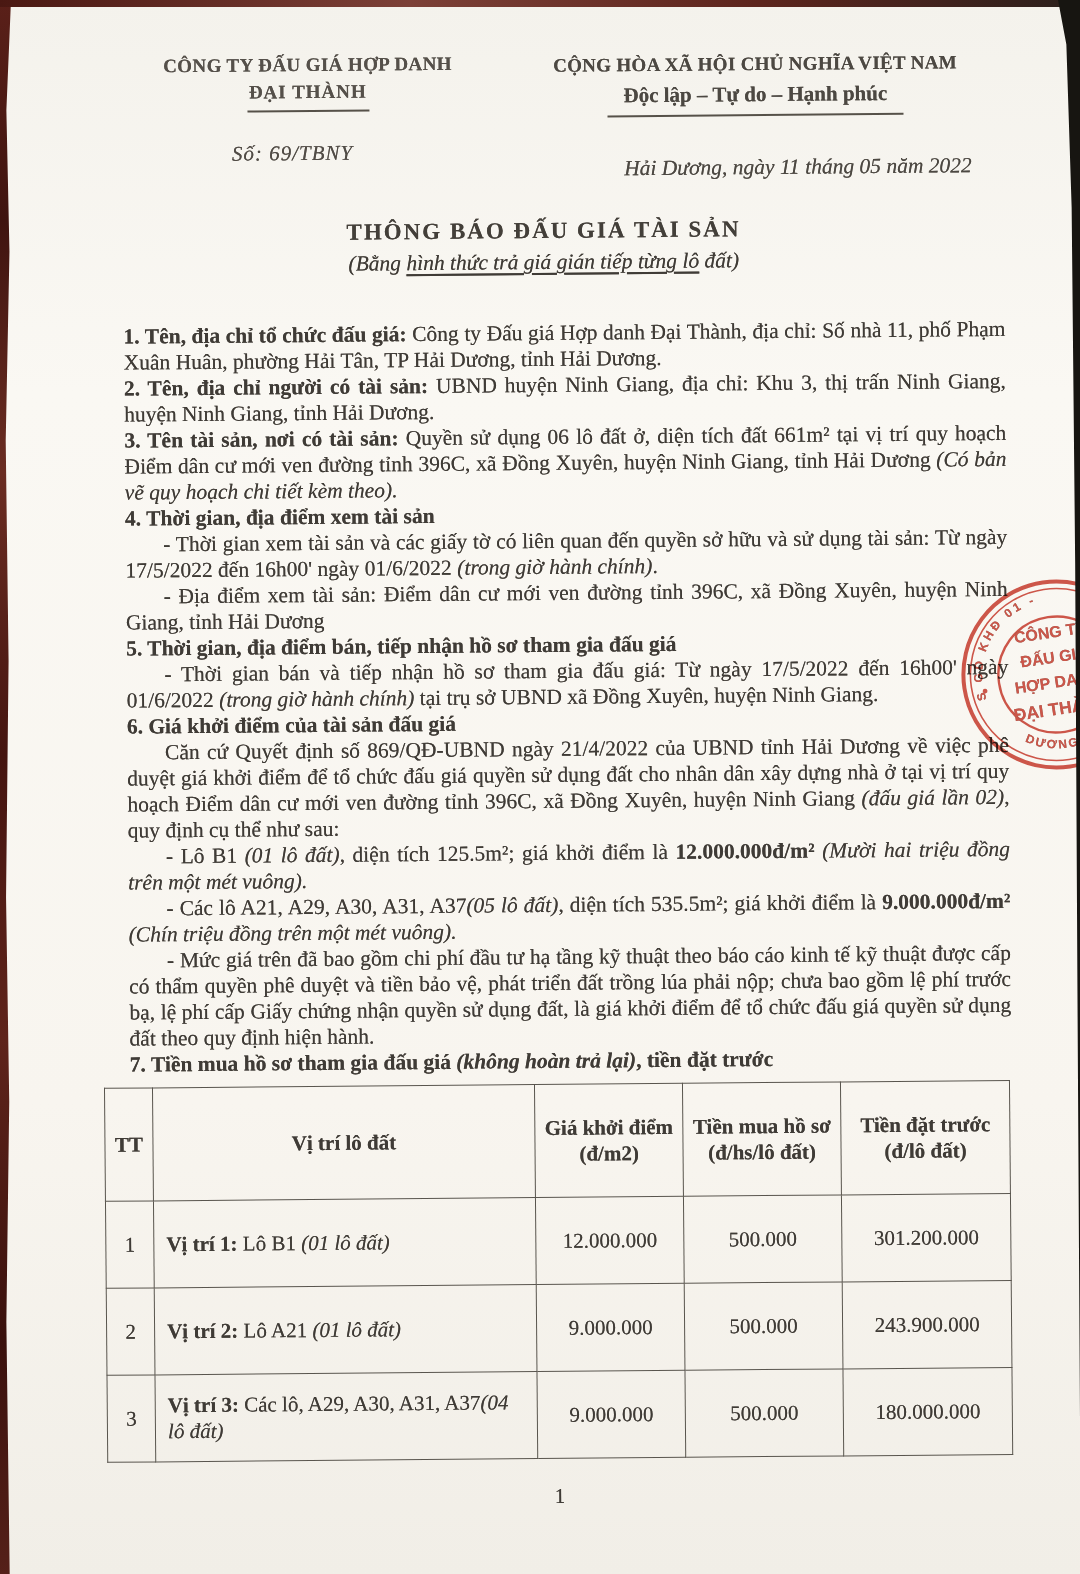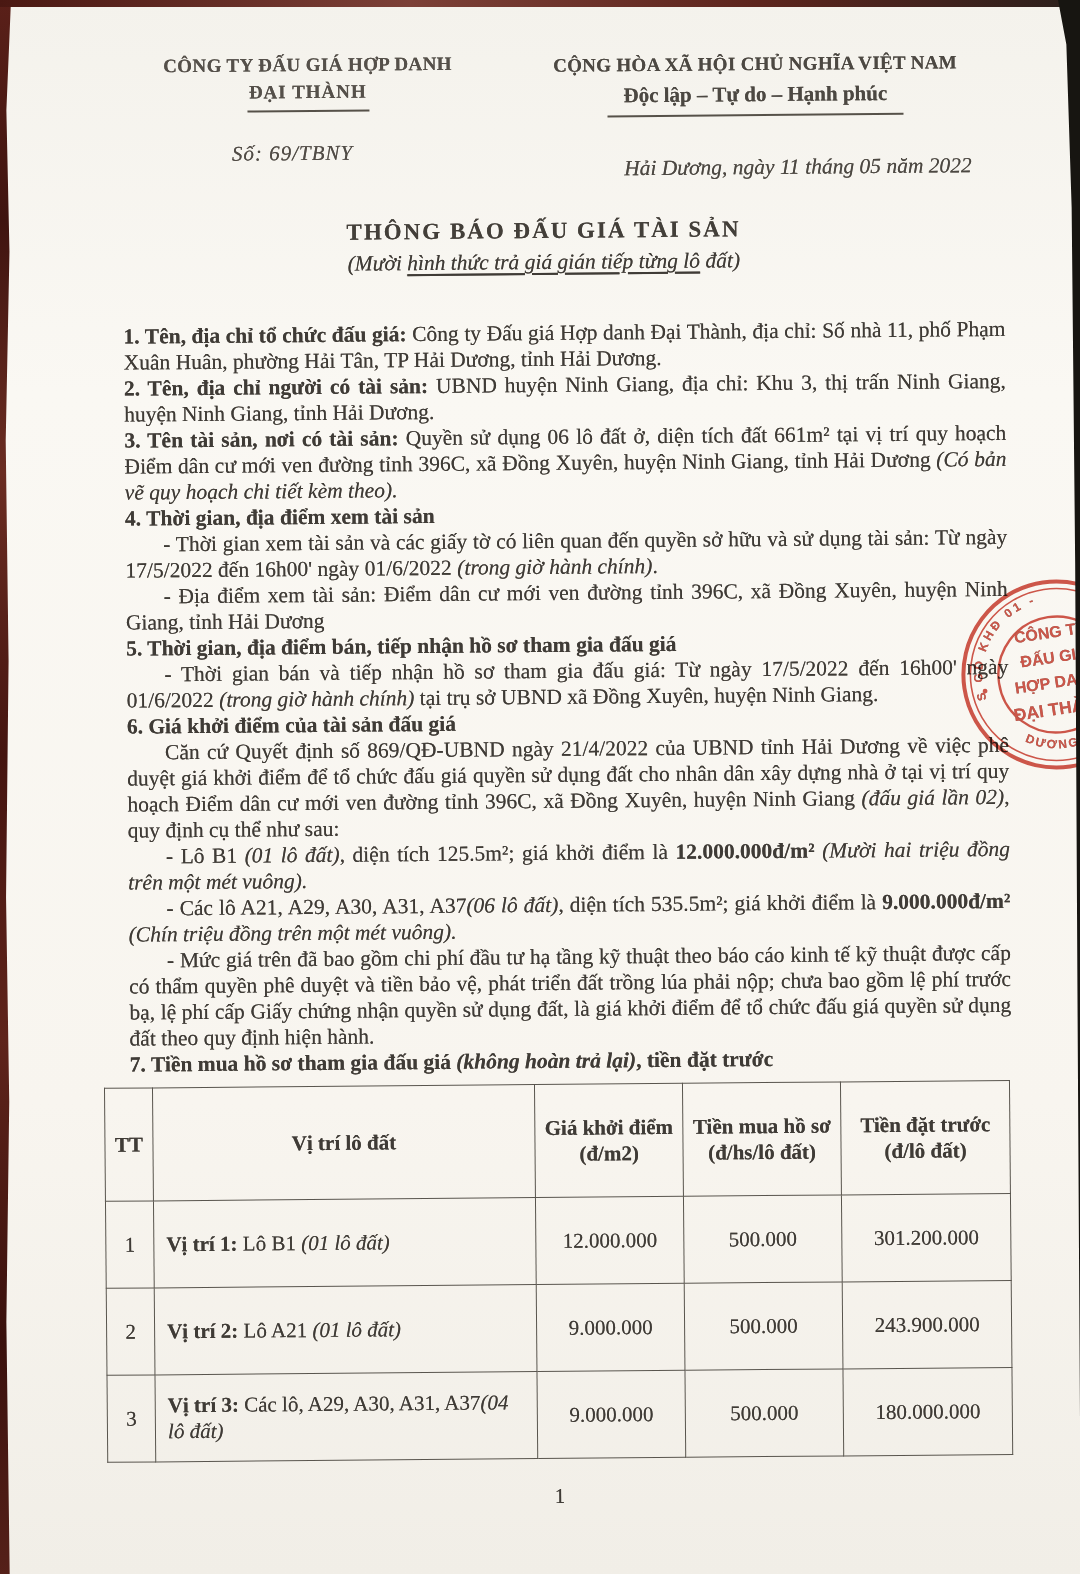--- a/index.html
+++ b/index.html
@@ -74,37 +74,37 @@
   <div class="national-block">
     <div class="nat-line1">CỘNG HÒA XÃ HỘI CHỦ NGHĨA VIỆT NAM</div>
     <div class="nat-line2">Độc lập – Tự do – Hạnh phúc</div>
     <div class="nat-rule"></div>
   </div>
 
   <div class="date-line">Hải Dương, ngày 11 tháng 05 năm 2022</div>
 
   <div class="title-block">
     <div class="doc-title">THÔNG BÁO ĐẤU GIÁ TÀI SẢN</div>
-    <div class="doc-subtitle"><span class="i">(Mười </span><span class="i u">hình thức trả giá gián tiếp từng lô</span><span class="i"> đất)</span></div>
+    <div class="doc-subtitle"><span class="i">(Bằng </span><span class="i u">hình thức trả giá gián tiếp từng lô</span><span class="i"> đất)</span></div>
   </div>
 
   <div class="doc-body">
 
     <p class="para"><span class="b">1. Tên, địa chỉ tổ chức đấu giá: </span><span>Công ty Đấu giá Hợp danh Đại Thành, địa chỉ: Số nhà 11, phố Phạm Xuân Huân, phường Hải Tân, TP Hải Dương, tỉnh Hải Dương.</span></p>
       <p class="para"><span class="b">2. Tên, địa chỉ người có tài sản: </span><span>UBND huyện Ninh Giang, địa chỉ: Khu 3, thị trấn Ninh Giang, huyện Ninh Giang, tỉnh Hải Dương.</span></p>
       <p class="para"><span class="b">3. Tên tài sản, nơi có tài sản: </span><span>Quyền sử dụng 06 lô đất ở, diện tích đất 661m² tại vị trí quy hoạch Điểm dân cư mới ven đường tỉnh 396C, xã Đồng Xuyên, huyện Ninh Giang, tỉnh Hải Dương </span><span class="i">(Có bản vẽ quy hoạch chi tiết kèm theo).</span></p>
       <p class="para"><span class="b">4. Thời gian, địa điểm xem tài sản</span></p>
       <p class="para indent"><span>- Thời gian xem tài sản và các giấy tờ có liên quan đến quyền sở hữu và sử dụng tài sản: Từ ngày 17/5/2022 đến 16h00' ngày 01/6/2022 </span><span class="i">(trong giờ hành chính)</span><span>.</span></p>
       <p class="para indent"><span>- Địa điểm xem tài sản: Điểm dân cư mới ven đường tỉnh 396C, xã Đồng Xuyên, huyện Ninh Giang, tỉnh Hải Dương</span></p>
       <p class="para"><span class="b">5. Thời gian, địa điểm bán, tiếp nhận hồ sơ tham gia đấu giá</span></p>
       <p class="para indent"><span>- Thời gian bán và tiếp nhận hồ sơ tham gia đấu giá: Từ ngày 17/5/2022 đến 16h00' ngày 01/6/2022 </span><span class="i">(trong giờ hành chính)</span><span> tại trụ sở UBND xã Đồng Xuyên, huyện Ninh Giang.</span></p>
       <p class="para"><span class="b">6. Giá khởi điểm của tài sản đấu giá</span></p>
       <p class="para indent"><span>Căn cứ Quyết định số 869/QĐ-UBND ngày 21/4/2022 của UBND tỉnh Hải Dương về việc phê duyệt giá khởi điểm để tổ chức đấu giá quyền sử dụng đất cho nhân dân xây dựng nhà ở tại vị trí quy hoạch Điểm dân cư mới ven đường tỉnh 396C, xã Đồng Xuyên, huyện Ninh Giang </span><span class="i">(đấu giá lần 02)</span><span>, quy định cụ thể như sau:</span></p>
       <p class="para indent"><span>- Lô B1 </span><span class="i">(01 lô đất)</span><span>, diện tích 125.5m²; giá khởi điểm là </span><span class="b">12.000.000đ/m²</span><span> </span><span class="i">(Mười hai triệu đồng trên một mét vuông).</span></p>
-      <p class="para indent"><span>- Các lô A21, A29, A30, A31, A37</span><span class="i">(06 lô đất)</span><span>, diện tích 535.5m²; giá khởi điểm là </span><span class="b">9.000.000đ/m² </span><span class="i">(Chín triệu đồng trên một mét vuông).</span></p>
+      <p class="para indent"><span>- Các lô A21, A29, A30, A31, A37</span><span class="i">(05 lô đất)</span><span>, diện tích 535.5m²; giá khởi điểm là </span><span class="b">9.000.000đ/m² </span><span class="i">(Chín triệu đồng trên một mét vuông).</span></p>
       <p class="para indent"><span>- Mức giá trên đã bao gồm chi phí đầu tư hạ tầng kỹ thuật theo báo cáo kinh tế kỹ thuật được cấp có thẩm quyền phê duyệt và tiền bảo vệ, phát triển đất trồng lúa phải nộp; chưa bao gồm lệ phí trước bạ, lệ phí cấp Giấy chứng nhận quyền sử dụng đất, là giá khởi điểm để tổ chức đấu giá quyền sử dụng đất theo quy định hiện hành.</span></p>
       <p class="para"><span class="b">7. Tiền mua hồ sơ tham gia đấu giá </span><span class="b i">(không hoàn trả lại)</span><span class="b">, tiền đặt trước</span></p>
       <table class="fee">
       <colgroup>
         <col style="width:48px">
           <col style="width:382px">
           <col style="width:148px">
         <col style="width:158px">
           <col style="width:169px">
       </colgroup>

